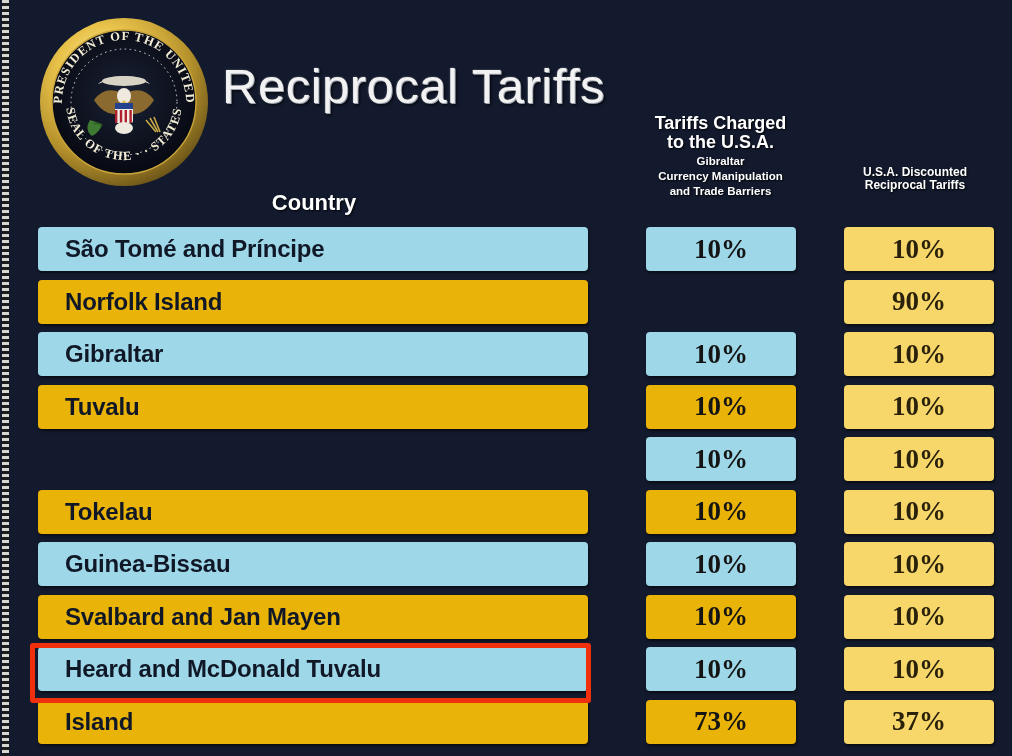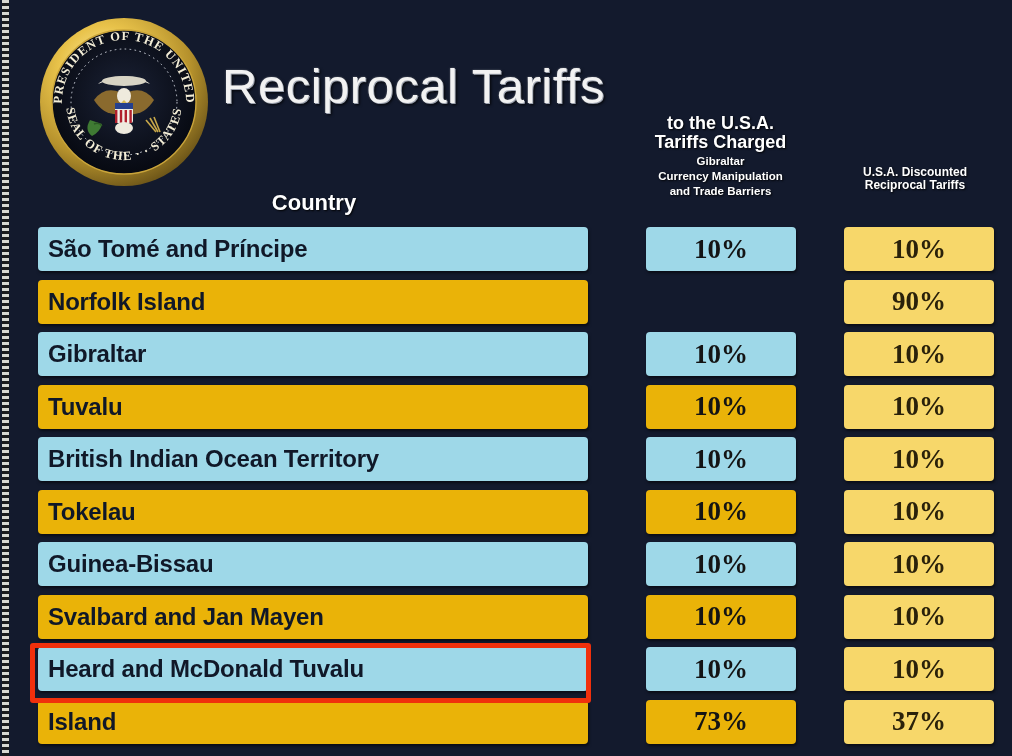--- a/index.html
+++ b/index.html
@@ -135,21 +135,21 @@
     height: 44px;
     border-radius: 4px;
     box-shadow: 1px 2px 3px rgba(0,0,0,0.55);
     display: flex;
     align-items: center;
   }
 
   .cell-country {
     left: 38px;
     width: 550px;
-    padding-left: 10px;
+    padding-left: 27px;
     justify-content: flex-start;
   }
   .cell-country .txt {
     font-size: 24px;
     font-weight: 600;
     letter-spacing: -0.2px;
     color: #101828;
     font-family: "Liberation Sans", sans-serif;
     white-space: nowrap;
   }
@@ -260,22 +260,22 @@
           <ellipse cx="0" cy="22" rx="9" ry="6" fill="#eeeade"></ellipse>
         </g>
       </svg>
     </div>
 
     <div class="title">Reciprocal Tariffs</div>
 
     <div class="col-head-country">Country</div>
 
     <div class="col-head-charged">
+      <span class="big">Tariffs Charged</span>
       <span class="big">to the U.S.A.</span>
-      <span class="big">Tariffs Charged</span>
       <span class="sm">Gibraltar</span>
       <span class="sm">Currency Manipulation</span>
       <span class="sm">and Trade Barriers</span>
     </div>
 
     <div class="col-head-discount">
       <span>U.S.A. Discounted</span>
       <span>Reciprocal Tariffs</span>
     </div>
   </div>
@@ -316,23 +316,20 @@
           <span class="txt">Tuvalu</span>
         </div>
         <div class="cell cell-charged fill-white">
           <span class="txt">10%</span>
         </div>
         <div class="cell cell-discount fill-gold">
           <span class="txt">10%</span>
         </div>
       </div>
       <div class="row">
-        <div class="cell cell-country fill-blue">
-          <span class="txt">British Indian Ocean Territory</span>
-        </div>
         <div class="cell cell-charged fill-blue">
           <span class="txt">10%</span>
         </div>
         <div class="cell cell-discount fill-gold">
           <span class="txt">10%</span>
         </div>
       </div>
       <div class="row">
         <div class="cell cell-country fill-white">
           <span class="txt">Tokelau</span>

